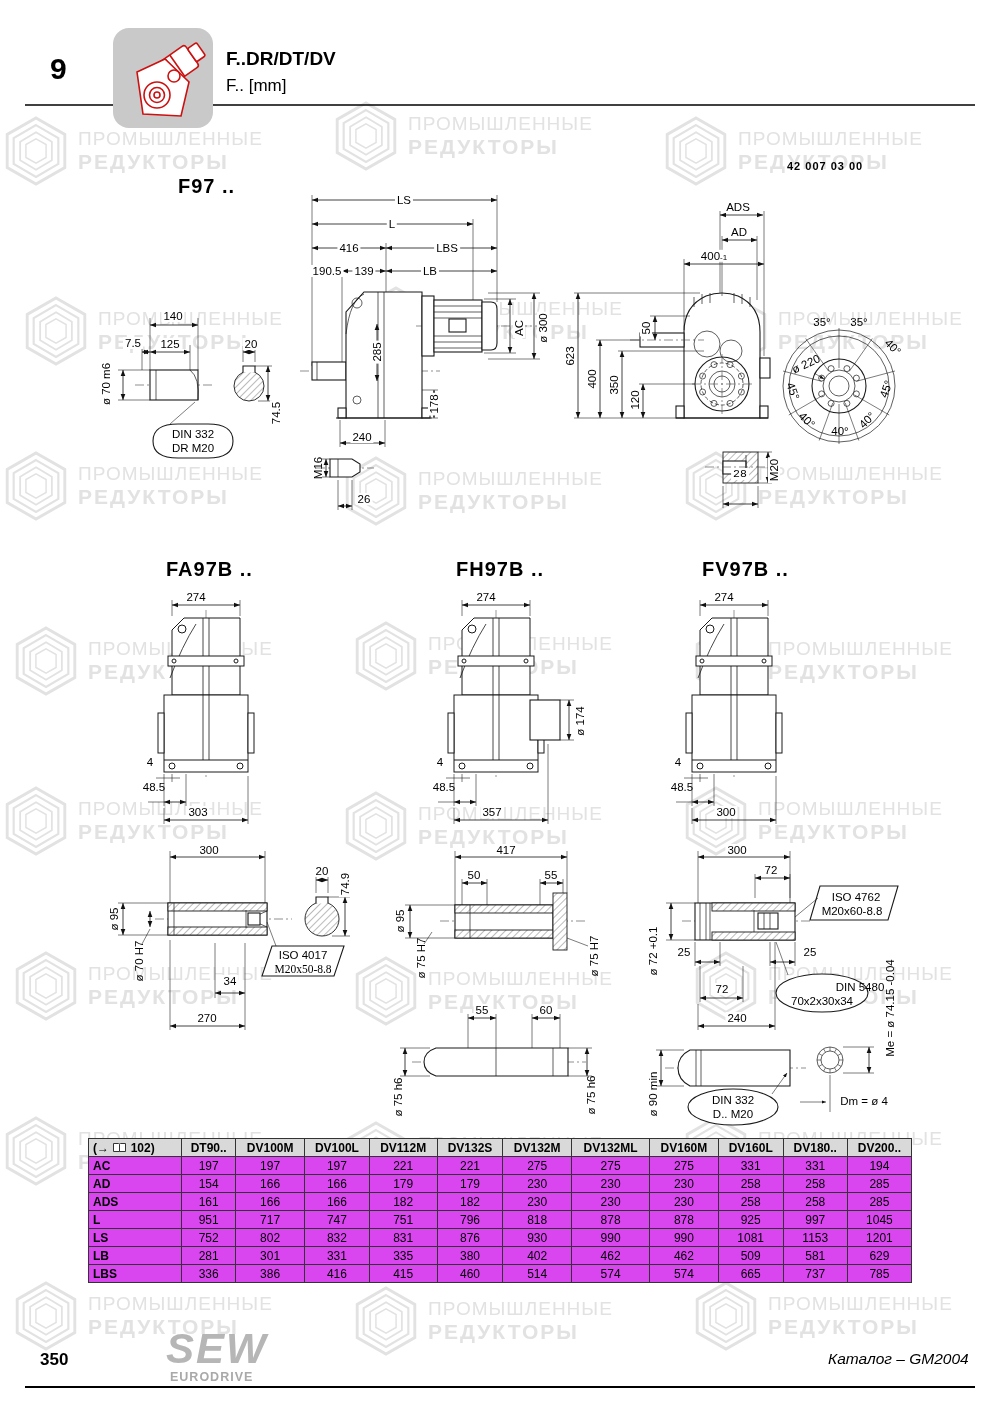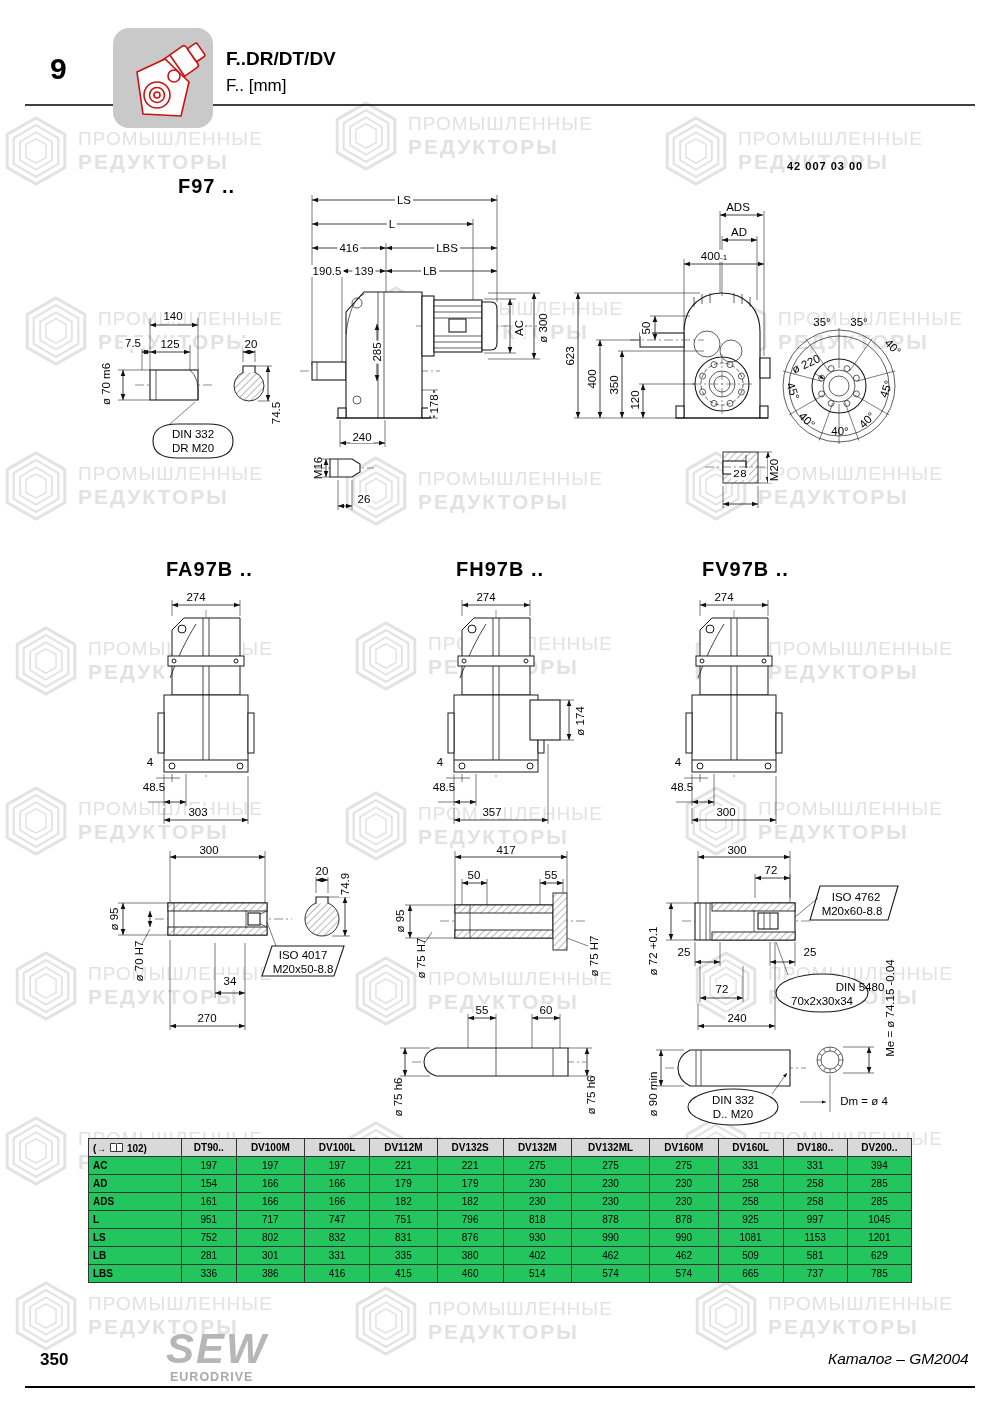--- a/index.html
+++ b/index.html
@@ -25,21 +25,21 @@
   .sec{position:absolute;font-size:20px;font-weight:bold;letter-spacing:1px;background:transparent;}
   .co{position:absolute;font-size:11.5px;transform:translate(-50%,-50%);white-space:nowrap;background:transparent;}
   .sub{font-size:8px;}
   
   .chapter{position:absolute;left:50px;top:52px;font-size:30px;font-weight:bold;}
   .htitle{position:absolute;left:226px;top:48px;font-size:19px;font-weight:bold;}
   .hsub{position:absolute;left:226px;top:76px;font-size:17px;}
   .partno{position:absolute;left:787px;top:160px;font-size:11px;font-weight:bold;letter-spacing:1px;}
   
   #tbl{position:absolute;left:88px;top:1138px;width:824px;z-index:2;border-collapse:collapse;
-       font-size:10px;background:#22c55e;}
+       font-size:12px;background:#d946ef;}
   #tbl td,#tbl th{border:1px solid #333;height:17px;padding:0 2px;text-align:center;}
   #tbl thead th{background:#d9d9d9;font-weight:bold;}
   #tbl th.ref{text-align:left;padding-left:4px;}
   #tbl td.rl{text-align:left;font-weight:bold;padding-left:4px;width:86px;}
   
   .pageno{position:absolute;left:40px;top:1350px;font-size:17px;font-weight:bold;z-index:2;}
   .logo-sew{position:absolute;left:166px;top:1328px;font-size:42px;font-style:italic;font-weight:900;
             color:#b6b6b6;letter-spacing:2px;z-index:2;line-height:1;}
   .logo-sub{position:absolute;left:170px;top:1370px;font-size:12.5px;font-weight:bold;color:#a9a9a9;
             letter-spacing:1px;z-index:2;}
@@ -730,21 +730,21 @@
     <span class="dim nb" style="left:678px;top:762px;">4</span>
     <span class="dim nb" style="left:682px;top:787px;">48.5</span>
     <span class="dim" style="left:726px;top:812px;">300</span>
 
     <span class="dim" style="left:209px;top:850px;">300</span>
     <span class="dim" style="left:322px;top:871px;">20</span>
     <span class="dim rot" style="left:345px;top:884px;">74.9</span>
     <span class="dim rot" style="left:114px;top:919px;">ø 95</span>
     <span class="dim rot nb" style="left:139px;top:961px;">ø 70 H7</span>
     <span class="co" style="left:303px;top:955px;">ISO 4017</span>
-    <span class="co" style="left:303px;top:969px;">M20x50-8.8</span>
+    <span class="co" style="left:303px;top:969px;font-family:Liberation Serif, serif;">M20x50-8.8</span>
     <span class="dim" style="left:230px;top:981px;">34</span>
     <span class="dim" style="left:207px;top:1018px;">270</span>
 
     <span class="dim" style="left:506px;top:850px;">417</span>
     <span class="dim" style="left:474px;top:875px;">50</span>
     <span class="dim" style="left:551px;top:875px;">55</span>
     <span class="dim rot" style="left:400px;top:921px;">ø 95</span>
     <span class="dim rot nb" style="left:421px;top:958px;">ø 75 H7</span>
     <span class="dim rot nb" style="left:594px;top:956px;">ø 75 H7</span>
     <span class="dim" style="left:482px;top:1010px;">55</span>
@@ -802,21 +802,21 @@
           <td>197</td>
           <td>197</td>
           <td>197</td>
           <td>221</td>
           <td>221</td>
           <td>275</td>
           <td>275</td>
           <td>275</td>
           <td>331</td>
           <td>331</td>
-          <td>394</td>
+          <td>194</td>
         </tr>
         <tr>
           <td class="rl">AD</td>
           <td>154</td>
           <td>166</td>
           <td>166</td>
           <td>179</td>
           <td>179</td>
           <td>230</td>
           <td>230</td>

